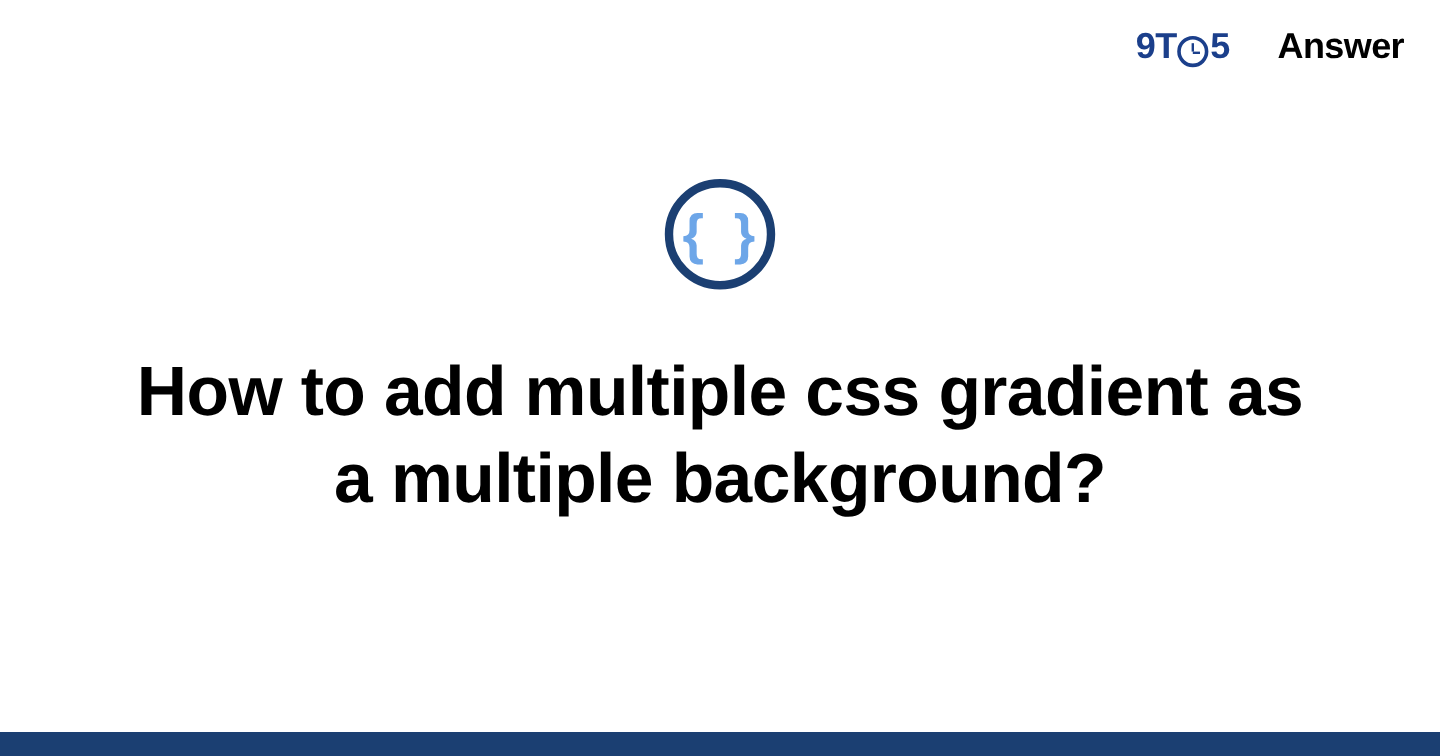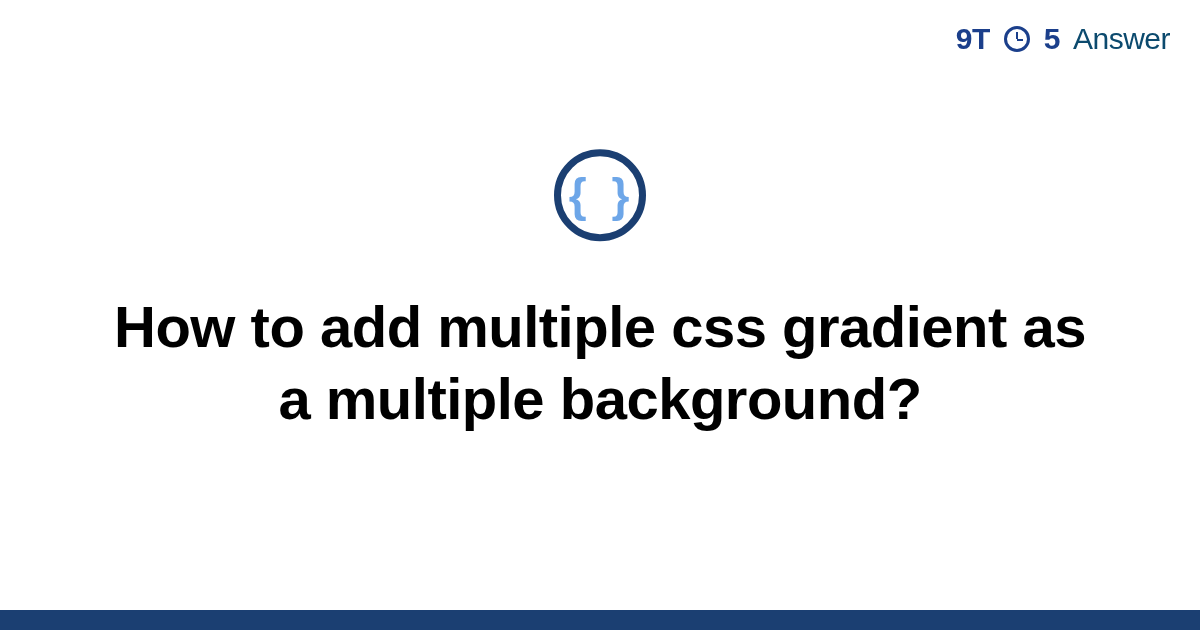--- a/index.html
+++ b/index.html
@@ -19,22 +19,21 @@
       width: 100%;
       padding: 22px 30px 0 0;
       display: flex;
       justify-content: flex-end;
     }
     .logo {
       font-size: 30px;
       font-weight: 600;
       letter-spacing: -0.5px;
       display: flex;
-      align-items: center;
-      gap: 13px;
+      align-items: flex-end;
     }
     .logo-9t {
       color: #1b3f8b;
     }
     .logo-clock {
       display: inline-flex;
       align-items: center;
       justify-content: center;
       width: 26px;
       height: 26px;
@@ -60,22 +59,23 @@
       width: 6px;
       height: 2px;
       background: #1b3f8b;
       top: 10px;
       left: 50%;
     }
     .logo-5 {
       color: #1b3f8b;
     }
     .logo-answer {
-      color: #0c4a6e;
-      font-weight: 400;
+      color: #000000;
+      font-weight: 700;
+      margin-left: 40px;
     }
     .center-content {
       position: absolute;
       top: 50%;
       left: 50%;
       transform: translate(-50%, -58%);
       width: 100%;
       display: flex;
       flex-direction: column;
       align-items: center;

